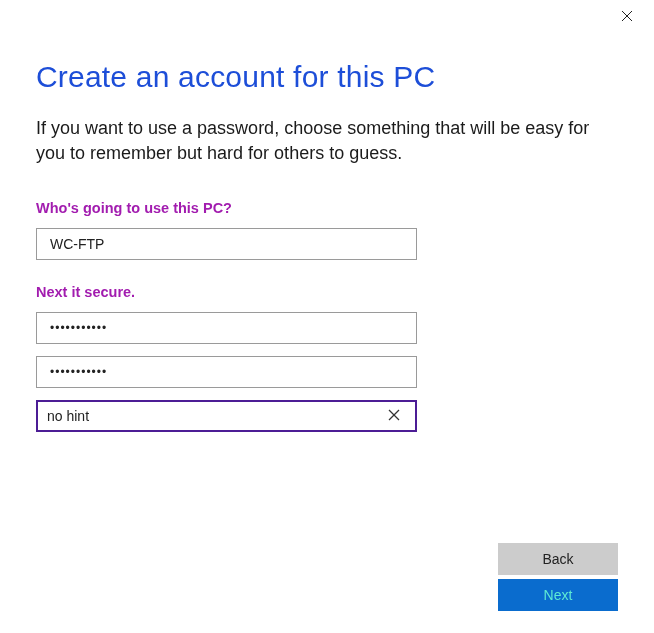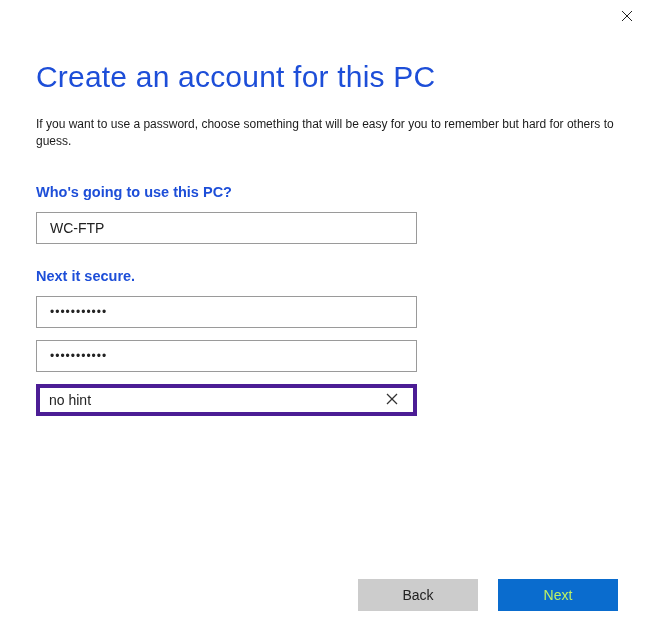--- a/index.html
+++ b/index.html
@@ -25,47 +25,47 @@
       padding: 60px 36px 0 36px;
     }
     .title {
       font-size: 30px;
       font-weight: 300;
       color: #1d4ed8;
       margin-bottom: 22px;
       letter-spacing: 0.2px;
     }
     .description {
-      font-size: 12px;
+      font-size: 18px;
       color: #1b1b1b;
       line-height: 1.4;
       margin-bottom: 34px;
       max-width: 580px;
     }
     .section-label {
       font-size: 14.5px;
       font-weight: 600;
-      color: #1d4ed8;
+      color: #a21caf;
       margin-bottom: 12px;
     }
     .field {
       width: 381px;
       height: 32px;
       border: 1px solid #9a9a9a;
       padding: 0 13px;
       font-size: 14px;
       color: #222;
       display: flex;
       align-items: center;
       margin-bottom: 12px;
       background: #fff;
       position: relative;
     }
     .field.focused {
-      border: 4px solid #4c1d95;
+      border: 2px solid #4c1d95;
       padding: 8px 9px;
     }
     .field-input {
       flex: 1;
       white-space: nowrap;
       overflow: hidden;
     }
     .dots {
       letter-spacing: 1px;
       font-size: 12px;
@@ -80,35 +80,36 @@
       cursor: pointer;
       color: #333;
     }
     .clear-icon svg { width: 12px; height: 12px; }
     .section-gap { margin-bottom: 24px; }
     .footer {
       position: absolute;
       bottom: 22px;
       right: 36px;
       display: flex;
-      gap: 20px;
+      gap: 4px;
+      flex-direction: column;
     }
     .btn {
       width: 120px;
       height: 32px;
       border: none;
       font-size: 14px;
       font-family: inherit;
       cursor: pointer;
       display: flex;
       align-items: center;
       justify-content: center;
     }
     .btn-secondary { background: #cccccc; color: #222; }
-    .btn-primary { background: #0a6cce; color: #bef264; }
+    .btn-primary { background: #0a6cce; color: #5eead4; }
   </style>
 </head>
 <body>
 
 <div class="close-btn">
   <span>
     <svg viewBox="0 0 12 12">
         <line x1="1" y1="1" x2="11" y2="11" stroke="currentColor" stroke-width="1"></line>
         <line x1="11" y1="1" x2="1" y2="11" stroke="currentColor" stroke-width="1"></line>
       </svg>

